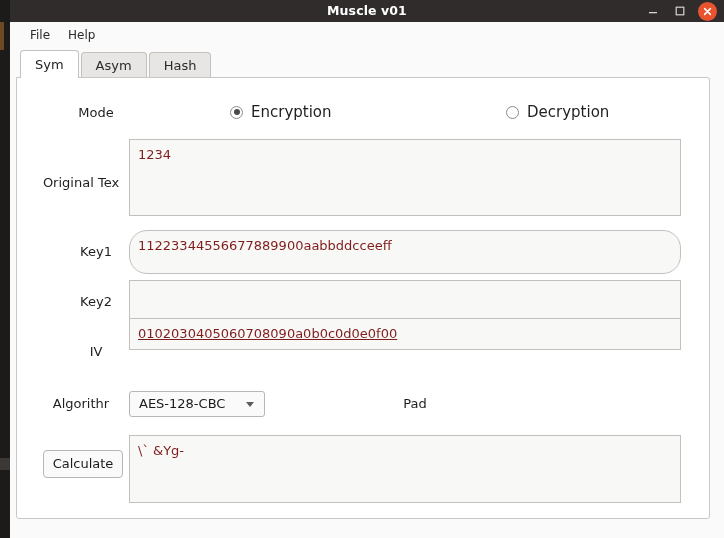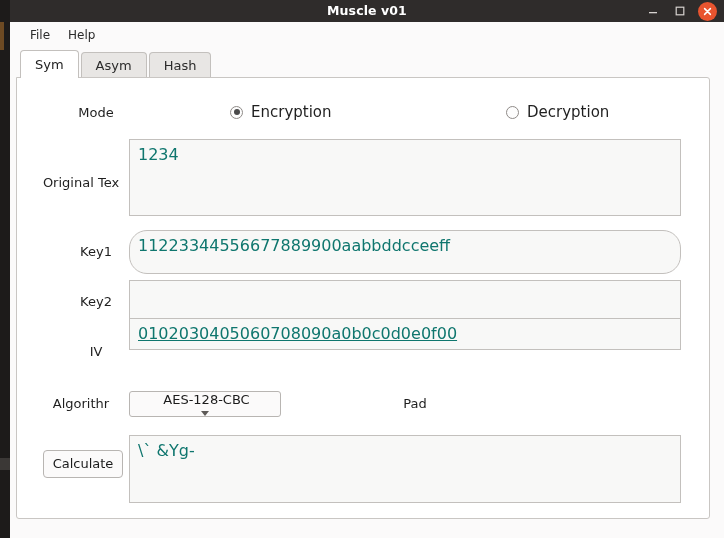--- a/index.html
+++ b/index.html
@@ -178,22 +178,22 @@
   }
   .radio.checked .dot { display: block; }
   .radio-label { font-size: 15px; color: #1f1f1f; line-height: 16px; text-align: center; }
 
   
   .field {
     position: absolute;
     box-sizing: border-box;
     background: #f8f8f7;
     border: 1px solid #c3c0bd;
-    font-size: 16px;
-    color: #0f766e;
+    font-size: 13px;
+    color: #7f1d1d;
     padding: 7px 8px;
     line-height: 16px;
     white-space: pre-wrap;
     overflow: hidden;
     word-break: break-all;
     font-family: "DejaVu Sans", "Liberation Sans", sans-serif;
   }
 
   
   .combo {
@@ -301,21 +301,21 @@
     <div class="lbl" style="left:40px; top:166px; width:78px;">Key1</div>
     <div class="field" style="left:112px; top:152px; width:552px; height:44px;border-radius:18px;" placeholder="">11223344556677889900aabbddcceeff</div>
 
     <div class="lbl" style="left:40px; top:216px; width:78px;">Key2</div>
     <div class="field" style="left:112px; top:202px; width:552px; height:44px;" placeholder=""></div>
 
     <div class="lbl" style="left:40px; top:266px; width:78px;">IV</div>
     <div class="field" style="left:112px; top:240px; width:552px; height:32px;text-decoration:underline;" placeholder="">0102030405060708090a0b0c0d0e0f00</div>
 
     <div class="lbl" style="left:10px; top:318px; width:108px;">Algorithr</div>
-    <div class="combo" style="left:112px; top:313px; width:152px;flex-direction:column;">
+    <div class="combo" style="left:112px; top:313px; width:136px;">
       <span class="combo-val">AES-128-CBC</span>
       <span class="arrow"></span>
     </div>
 
     <div class="lbl" style="left:374px; top:318px; width:48px;">Pad</div>
     <div class="combo" style="left:433px; top:313px; width:150px;margin-top:46px;">
       <span class="combo-val">NO-PAD</span>
       <span class="arrow"></span>
     </div>
 

